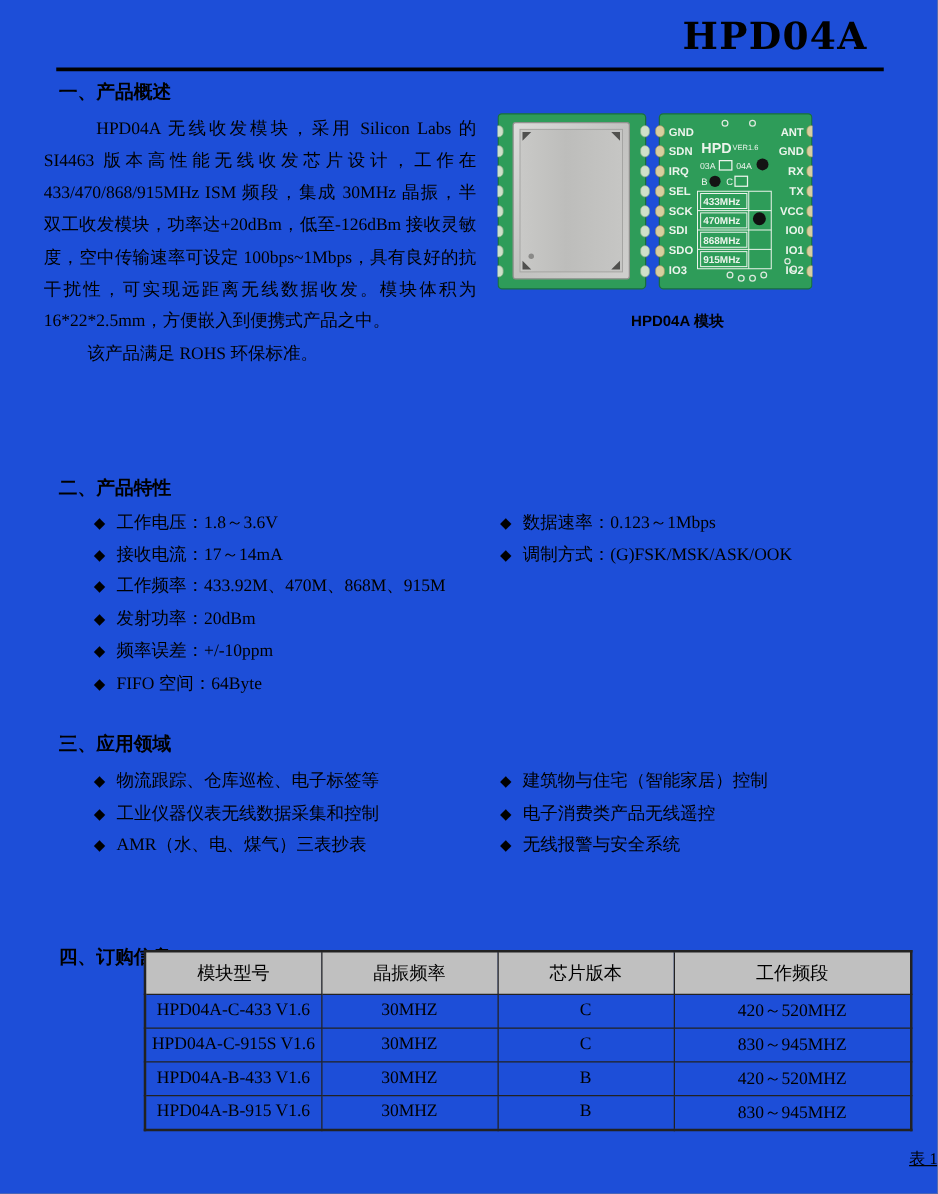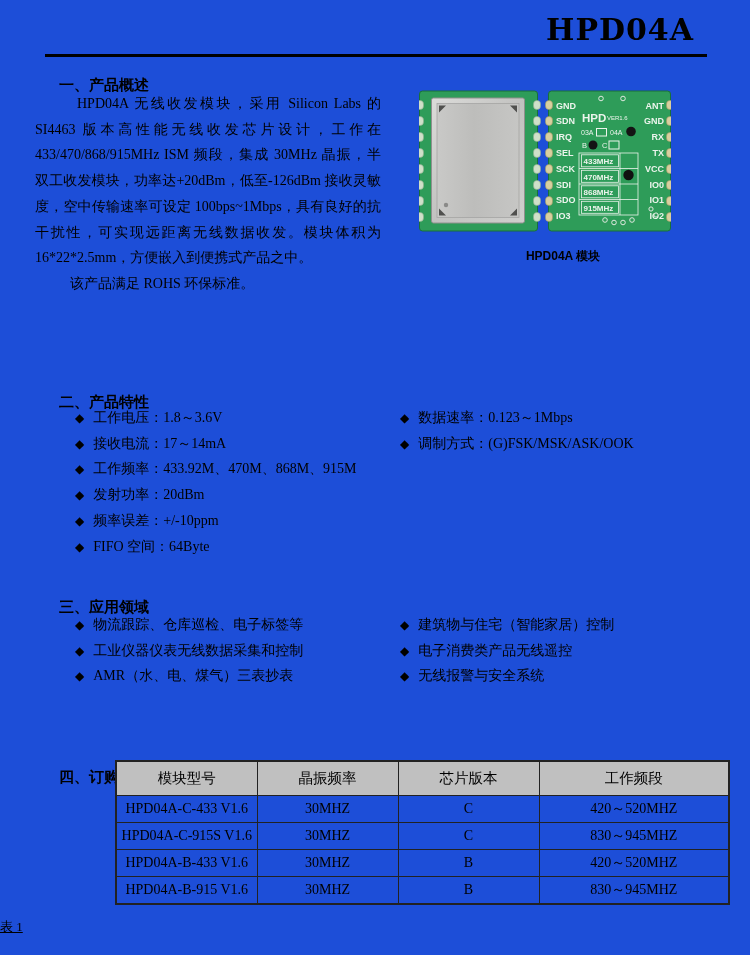--- a/index.html
+++ b/index.html
@@ -10,38 +10,38 @@
     overflow:hidden;
   }
   .doc-title {
     position:absolute; top:12px; right:56px;
     font-family:"DejaVu Serif","Liberation Serif",serif;
     font-size:30px; font-weight:700; letter-spacing:1px;
   }
   .rule { position:absolute; top:54px; left:45px; width:662px; height:3px; background:#000; }
 
   .sec-h {
-    position:absolute; margin:12px;
+    position:absolute; margin:0;
     font-family:"Liberation Sans","DejaVu Sans",sans-serif;
     font-size:15px; font-weight:700;
   }
   #overview-heading     { left:47px; top:64px; }
   #features-heading     { left:47px; top:381px; }
   #applications-heading { left:47px; top:586px; }
   #ordering-heading     { left:47px; top:756px; }
 
   .overview-body {
     position:absolute; left:35px; top:91px; width:346px;
     font-size:14px; line-height:25.7px; text-align:justify;
   }
   .overview-body p { margin:0; }
   .overview-body .p1 { text-indent:3em; }
   .overview-body .p2 { text-indent:2.5em; }
 
-  figure.module-figure { position:absolute; left:419px; top:90px; width:288px; margin:0; }
+  figure.module-figure { position:absolute; left:398px; top:90px; width:288px; margin:0; }
   figure.module-figure figcaption {
     margin-top:12px; text-align:center;
     font-family:"Liberation Sans","DejaVu Sans",sans-serif;
     font-size:12px; font-weight:700;
   }
 
   ul.bullets { list-style:none; margin:0; padding:0; position:absolute; font-size:14px; }
   ul.bullets li { display:flex; align-items:center; height:25.8px; white-space:nowrap; }
   .dm {
     font-family:"DejaVu Sans","Liberation Sans",sans-serif;
@@ -56,21 +56,21 @@
     position:absolute; left:75px; top:760px; width:613px;
     border-collapse:collapse; table-layout:fixed;
     font-size:14px; text-align:center;
     border:2px solid #222;
     margin-left:40px;
   }
   table.order-table th, table.order-table td { border:1px solid #222; padding:0; font-weight:400; }
   table.order-table th { height:33px; background:#c0c0c0; font-size:14.5px; }
   table.order-table td { height:26px; }
 
-  .footer-label { position:absolute; top:918px; left:0; width:100%; text-align:left; font-size:13px;text-decoration:underline; }
+  .footer-label { position:absolute; top:918px; left:0; width:100%; text-align:right; font-size:13px;text-decoration:underline; }
 
   svg text { font-family:"Liberation Sans","DejaVu Sans",sans-serif; }
 </style>
 </head>
 <body>
 
 <div class="page">
 
   <div class="doc-title">HPD04A</div>
   <div class="rule"></div>

